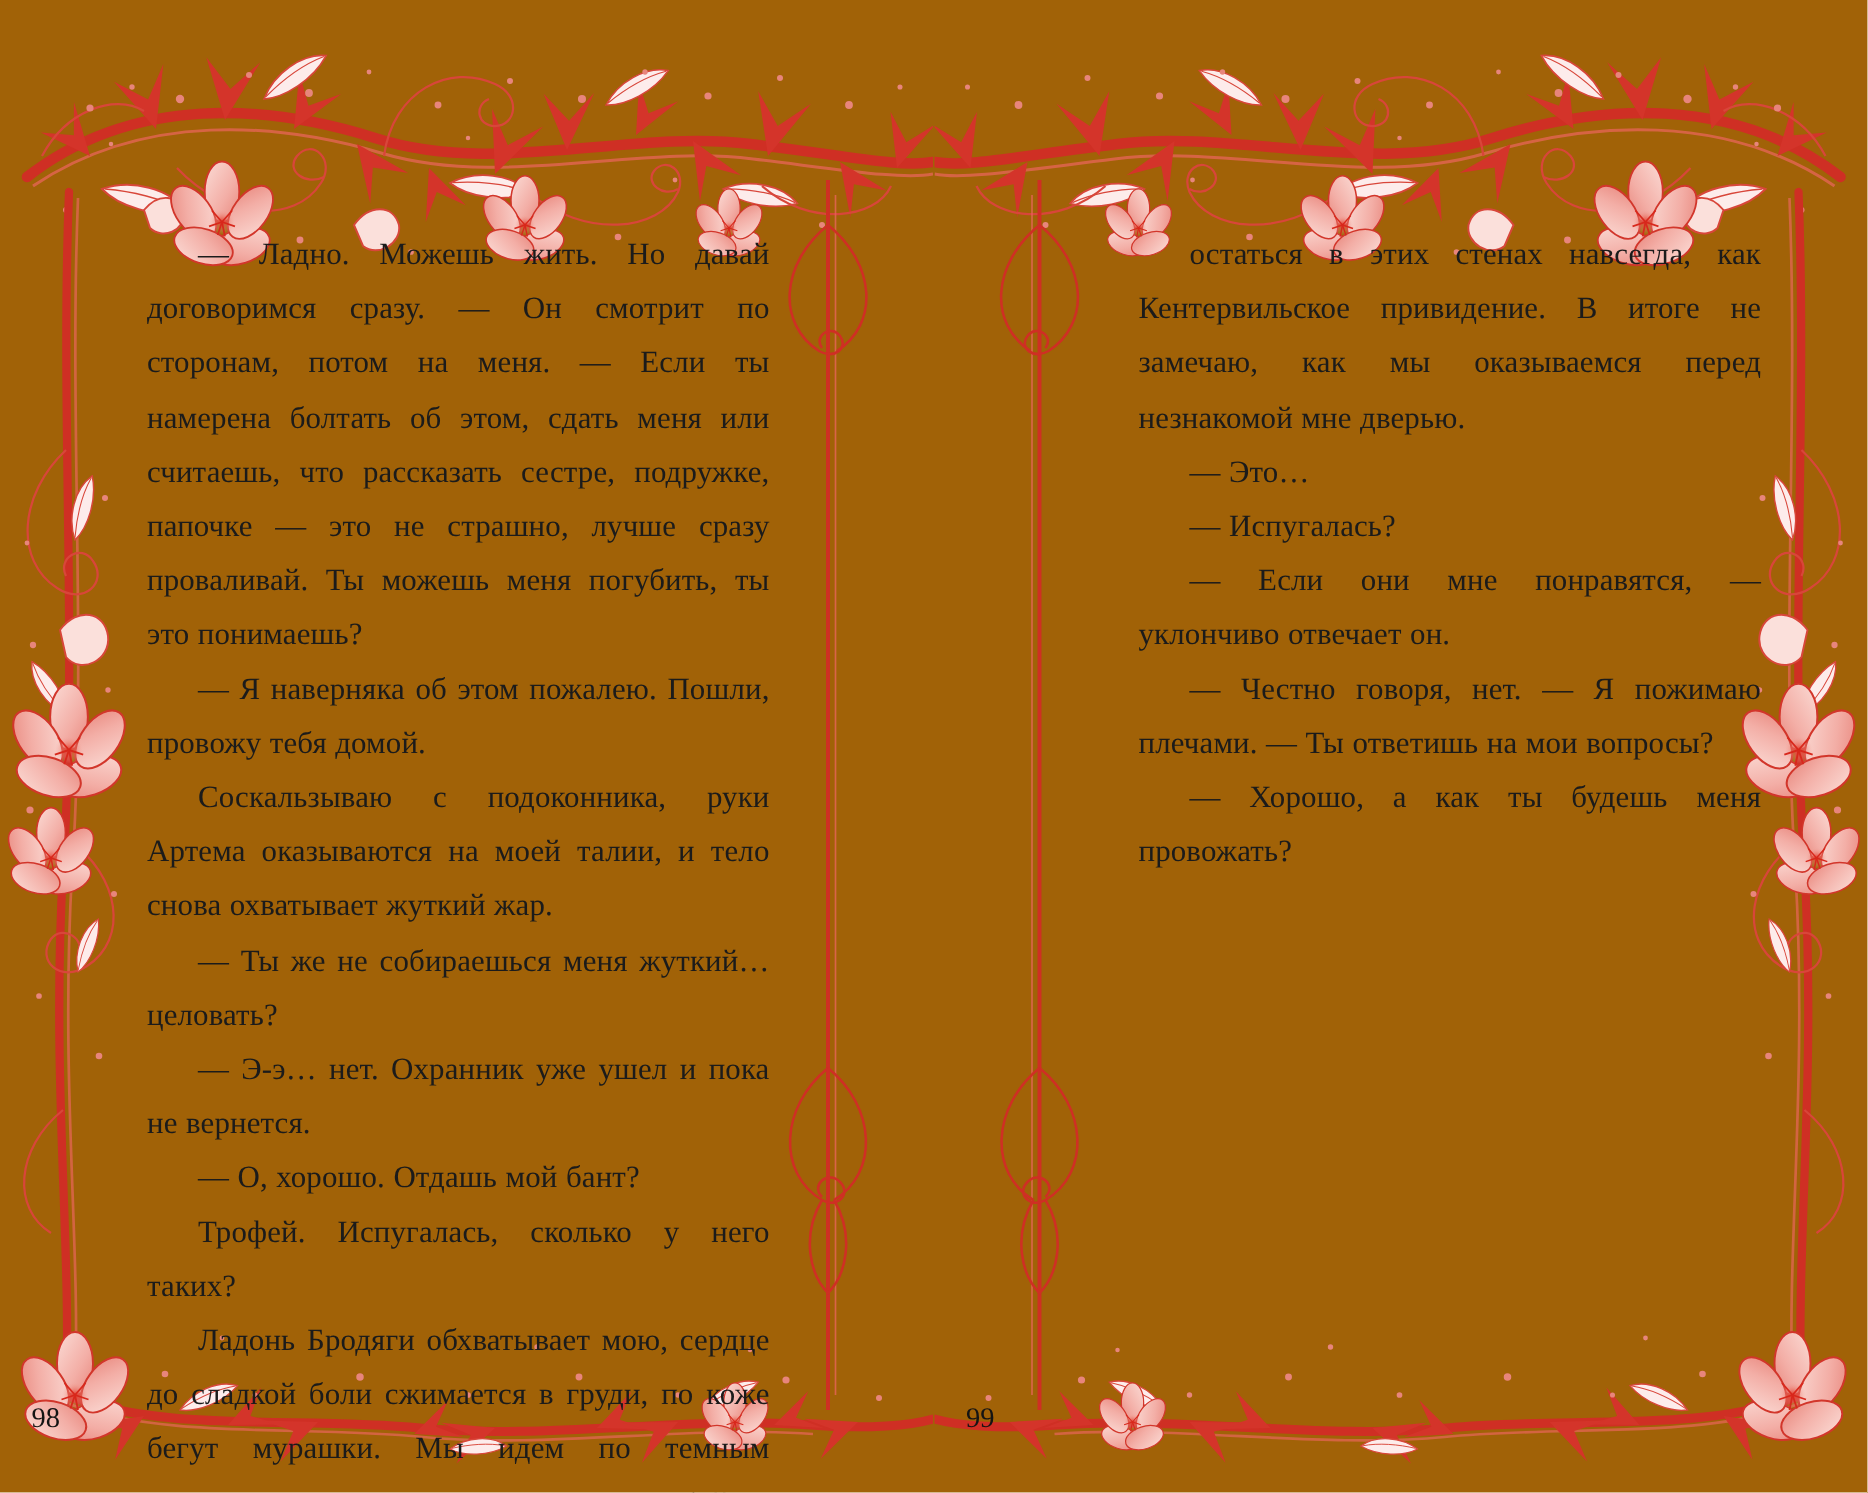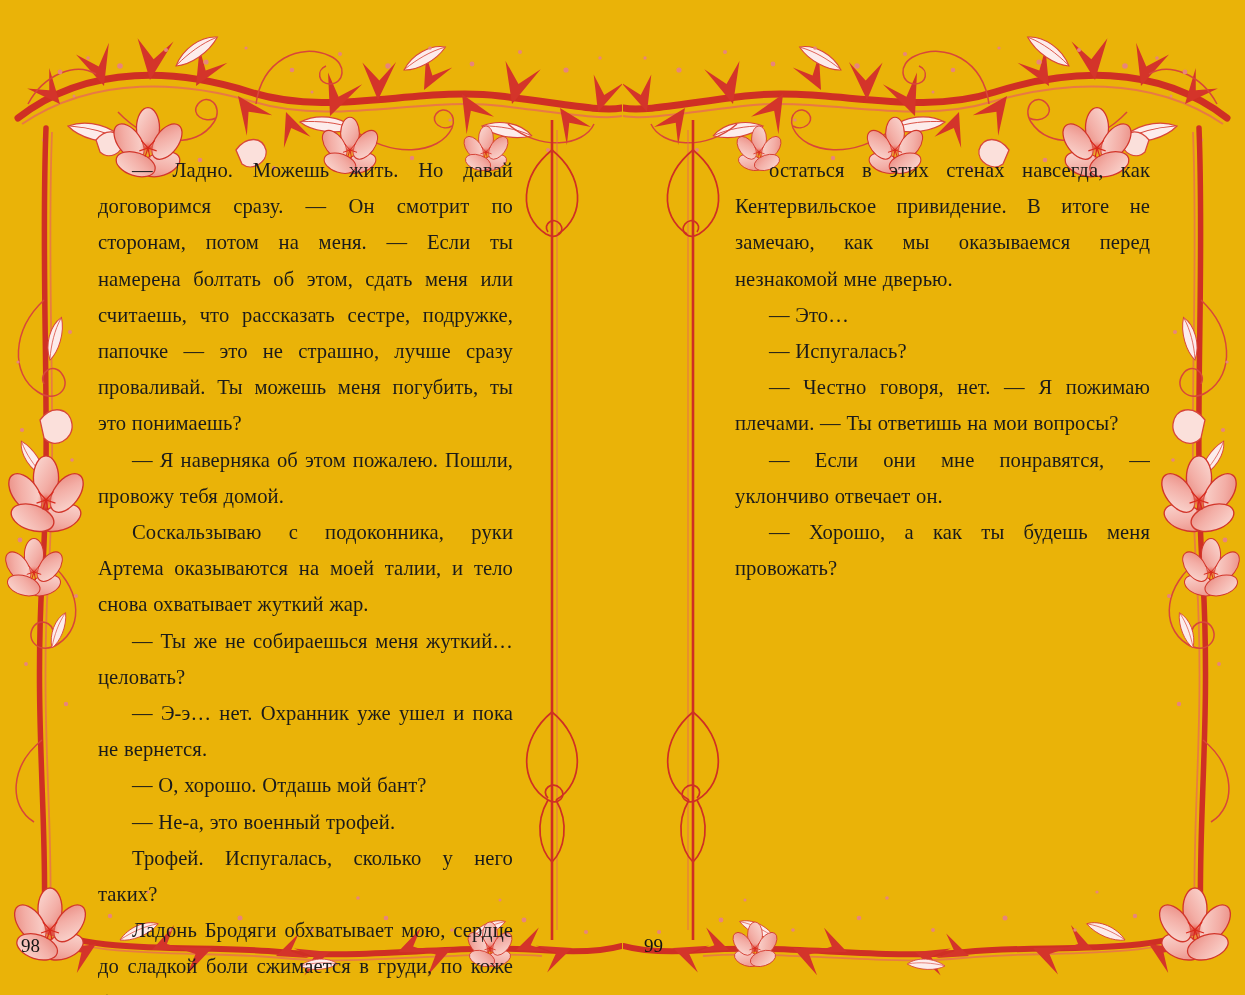--- a/index.html
+++ b/index.html
@@ -4,21 +4,21 @@
 <style>
   html, body {
     margin: 0;
     padding: 0;
     background: #ffffff;
   }
   .spread {
     position: relative;
     width: 1245px;
     height: 995px;
-    background: #eab308;
+    background: #a16207;
     overflow: hidden;
     font-family: "Liberation Serif", "DejaVu Serif", serif;
   }
   .page {
     position: absolute;
     top: 0;
     height: 995px;
     width: 622px;
   }
   .page-left  { left: 0; }
@@ -34,21 +34,21 @@
   }
 
   
   .textcol {
     position: absolute;
     top: 152px;
     width: 415px;
     height: 720px;
   }
   .page-left .textcol  { left: 98px; }
-  .page-right .textcol { left: 112px; }
+  .page-right .textcol { left: 136px; }
 
   .para {
     margin: 0 0 0px 0;
     text-indent: 34px;
     text-align: justify;
     font-size: 20.6px;
     line-height: 36.2px;
     color: #1b1b1b;
     letter-spacing: 0.1px;
     word-spacing: 0.4px;
@@ -256,21 +256,20 @@
       </g>
     </svg>
 
     <div class="textcol">
       <p class="para">— Ладно. Можешь жить. Но давай договоримся сразу. — Он смотрит по сторонам, потом на меня. — Если ты намерена болтать об этом, сдать меня или считаешь, что рассказать сестре, подружке, папочке — это не страшно, лучше сразу проваливай. Ты можешь меня погубить, ты это понимаешь?</p>
       <p class="para">— Я наверняка об этом пожалею. Пошли, провожу тебя домой.</p>
       <p class="para">Соскальзываю с подоконника, руки Артема оказываются на моей талии, и тело снова охватывает жуткий жар.</p>
       <p class="para">— Ты же не собираешься меня жуткий… целовать?</p>
       <p class="para">— Э-э… нет. Охранник уже ушел и пока не вернется.</p>
       <p class="para">— О, хорошо. Отдашь мой бант?</p>
-      <p class="para">— Не-а, это военный трофей.</p>
       <p class="para">Трофей. Испугалась, сколько у него таких?</p>
       <p class="para">Ладонь Бродяги обхватывает мою, сердце до сладкой боли сжимается в груди, по коже бегут мурашки. Мы идем по темным коридорам, которые путаются между собой, и, если меня сейчас тут бросить, я вынуждена буду</p>
     </div>
 
     <div class="folio">98</div>
   </div>
 
   <div class="page page-right">
 
     <svg class="ornament" viewBox="0 0 622 995" preserveAspectRatio="none" aria-hidden="true">
@@ -447,22 +446,22 @@
             <path d="M548 800 C 534 824, 540 850, 552 862 C 564 850, 570 824, 556 800"></path>
           </g>
         </g>
       </g>
     </svg>
 
     <div class="textcol">
       <p class="para">остаться в этих стенах навсегда, как Кентервильское привидение. В итоге не замечаю, как мы оказываемся перед незнакомой мне дверью.</p>
       <p class="para">— Это…</p>
       <p class="para">— Испугалась?</p>
+      <p class="para">— Если они мне понравятся, — уклончиво отвечает он.</p>
       <p class="para">— Честно говоря, нет. — Я пожимаю плечами. — Ты ответишь на мои вопросы?</p>
-      <p class="para">— Если они мне понравятся, — уклончиво отвечает он.</p>
       <p class="para">— Хорошо, а как ты будешь меня провожать?</p>
 
     </div>
 
     <div class="folio">99</div>
   </div>
 
 </div>
 
 </body></html>

